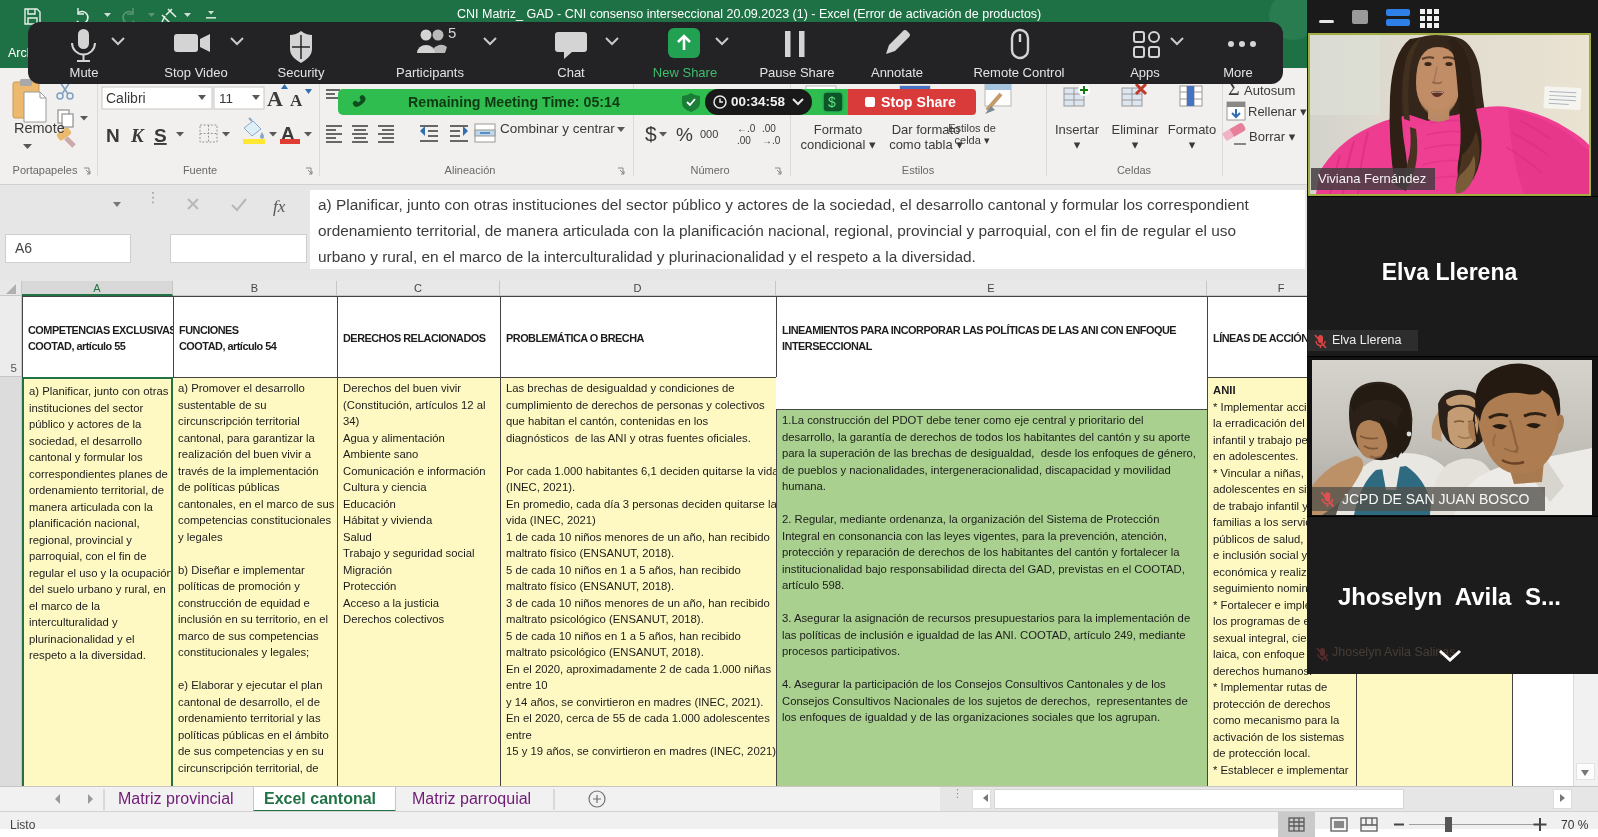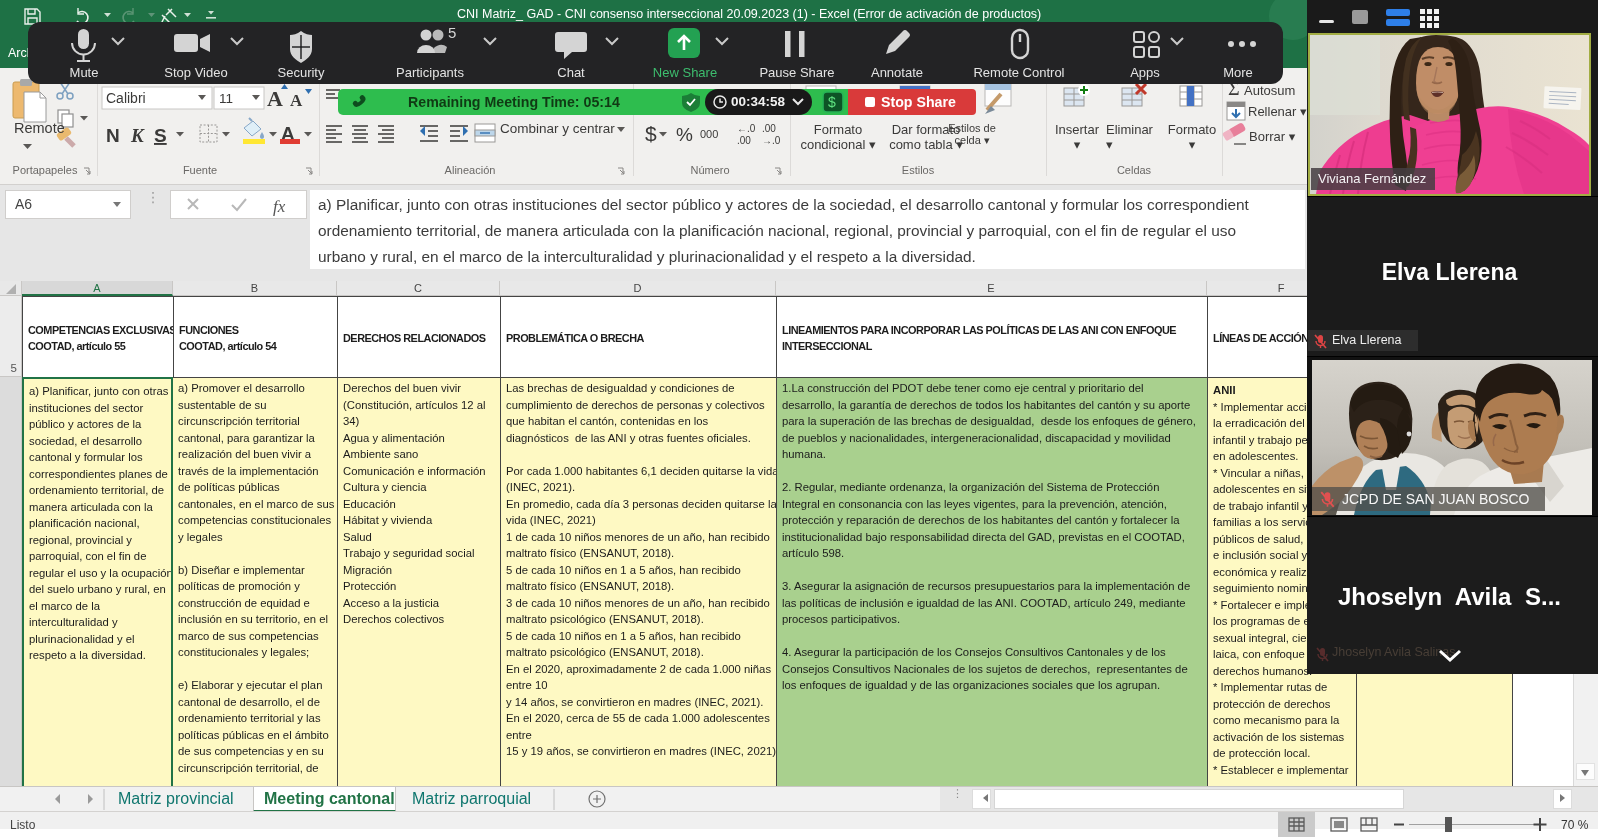--- a/index.html
+++ b/index.html
@@ -9,34 +9,34 @@
   
   #titlebar { left:0; top:0; width:1598px; height:68px; background:#1e7145; }
   #titletext { left:457px; top:7px; color:#fff; font-size:12.5px; }
   
   #ribbon { left:0; top:68px; width:1598px; height:117px; background:#f1f0ee; border-bottom:1px solid #d2d0ce; }
   .gdiv { position:absolute; top:4px; width:1px; height:104px; background:#dcdad8; }
   .glabel { position:absolute; top:96px; font-size:11px; color:#6a6866; text-align:center; }
   .rlabel { position:absolute; font-size:12px; color:#3b3a39; }
   
   #fbar { left:0; top:185px; width:1598px; height:96px; background:#e6e6e6; }
-  .wbox { position:absolute; background:#fff; border:1px solid #d0cecc; }
+  .wbox { position:absolute; background:#fff; border:1px solid #d0cecc;margin-top:44px; }
   #ftext { left:310px; top:5px; width:995px; height:79px; background:#fff; font-size:15.4px; line-height:26px; color:#3c3c3c; padding:2px 8px; overflow:hidden; white-space:nowrap; }
   
   #grid { left:0; top:281px; width:1598px; height:505px; background:#fff; overflow:hidden; }
   .colhead { position:absolute; top:0; height:15px; background:#e8e8e8; border-right:1px solid #c9c7c5; border-bottom:1px solid #c9c7c5; font-size:11px; color:#444; text-align:center; line-height:15px; }
   .cell { position:absolute; font-size:11.3px; line-height:16.5px; color:#1c1c1c; padding:2px 4px 0 5px; white-space:pre; overflow:hidden; }
   .hdr { font-weight:bold; letter-spacing:-0.5px; font-size:10.9px; display:flex; flex-direction:column; justify-content:center; background:#fff; }
   .ylw { background:#fef9c3; }
-  .grn { background:#a9d08e; }
+  .grn { background:#a9d08e;margin-top:32px; }
   .bl { border-left:1px solid #444; }
   
   #tabbar { left:0; top:786px; width:1598px; height:25px; background:#f1f1f1; border-top:1px solid #c8c6c4; }
   #statusbar { left:0; top:811px; width:1598px; height:18px; background:#f0f0f0; border-top:1px solid #d4d2d0; font-size:12px; color:#444; }
-  .tabtxt { position:absolute; top:3px; font-size:16px; color:#0f766e; }
+  .tabtxt { position:absolute; top:3px; font-size:16px; color:#701a75; }
   
   #ztoolbar { left:28px; top:22px; width:1255px; height:62px; background:#232325; border-radius:12px; }
   .zlabel { position:absolute; top:43px; font-size:13px; color:#e3e3e3; text-align:center; }
   
   #meetbar { left:338px; top:89px; width:510px; height:26px; background:#2ebd4e; border-radius:5px 0 0 5px; }
   #stopshare { left:848px; top:89px; width:128px; height:26px; background:#d93a3a; border-radius:0 4px 4px 0; color:#fff; font-weight:bold; font-size:14.2px; }
   
   #vpanel { left:1307px; top:0; width:291px; height:674px; background:#1a1a1a; }
 </style></head>
 <body>
@@ -243,21 +243,21 @@
     </svg>
     <div class="rlabel" style="left:14px;top:52px;font-size:14.5px;color:#3b3a39">Remote</div>
     <div class="rlabel" style="left:106px;top:22px;font-size:14px">Calibri</div>
     <div class="rlabel" style="left:219px;top:23px;font-size:13.5px">11</div>
     <div class="rlabel" style="left:500px;top:53px;font-size:13.5px">Combinar y centrar</div>
     <div class="abs" style="left:617px;top:59px;width:0;height:0;border:4px solid transparent;border-top:5px solid #5a5856"></div>
     <div class="rlabel" style="left:800px;top:54px;width:76px;text-align:center;font-size:13px">Formato<br>condicional ▾</div>
     <div class="rlabel" style="left:884px;top:54px;width:84px;text-align:center;font-size:13px">Dar formato<br>como tabla ▾</div>
     <div class="rlabel" style="left:936px;top:54px;width:72px;text-align:center;font-size:11px">Estilos de<br>celda ▾</div>
     <div class="rlabel" style="left:1048px;top:54px;width:58px;text-align:center;font-size:13px">Insertar<br>▾</div>
-    <div class="rlabel" style="left:1106px;top:54px;width:58px;text-align:left;font-size:13px">Eliminar<br>▾</div>
+    <div class="rlabel" style="left:1106px;top:54px;width:58px;text-align:center;font-size:13px">Eliminar<br>▾</div>
     <div class="rlabel" style="left:1163px;top:54px;width:58px;text-align:center;font-size:13px">Formato<br>▾</div>
     <div class="rlabel" style="left:1244px;top:15px;font-size:13px">Autosum</div>
     <div class="rlabel" style="left:1248px;top:36px;font-size:13px">Rellenar ▾</div>
     <div class="rlabel" style="left:1249px;top:61px;font-size:13px">Borrar ▾</div>
   </div>
   <div class="abs" id="fbar">
     <div class="wbox" style="left:5px;top:5px;width:126px;height:29px;font-size:14px;color:#444;padding:5px 0 0 9px">A6</div>
     <div class="abs" style="left:113px;top:17px;width:0;height:0;border:4px solid transparent;border-top:5px solid #777"></div>
     <div class="abs" style="left:146px;top:9px;color:#9a9a9a;font-size:14px;letter-spacing:0;line-height:7px">⋮</div>
     <div class="wbox" style="left:170px;top:5px;width:137px;height:29px"></div>
@@ -309,21 +309,21 @@
     <svg class="abs" style="left:0;top:0" width="960" height="25" viewBox="0 0 960 25">
       <path d="M60 7 l-5 5 5 5 z" fill="#9a9a9a"></path>
       <path d="M88 7 l5 5 -5 5 z" fill="#9a9a9a"></path>
       <path d="M104 2 v21" stroke="#c0c0c0"></path>
       <path d="M554 2 v21" stroke="#c0c0c0"></path>
       <circle cx="597" cy="12" r="8" fill="none" stroke="#717171" stroke-width="1.2"></circle>
       <path d="M597 8 v8 M593 12 h8" stroke="#717171" stroke-width="1.2"></path>
     </svg>
     <div class="tabtxt" style="left:118px">Matriz provincial</div>
     <div class="abs" style="left:253px;top:0;width:143px;height:25px;background:#fff;border-left:1px solid #c8c6c4;border-right:1px solid #c8c6c4;border-bottom:2px solid #217346"></div>
-    <div class="tabtxt" style="left:264px;color:#217346;font-weight:bold">Meeting cantonal</div>
+    <div class="tabtxt" style="left:264px;color:#217346;font-weight:bold">Excel cantonal</div>
     <div class="tabtxt" style="left:412px">Matriz parroquial</div>
 
     <div class="abs" style="left:940px;top:0;width:658px;height:25px;background:#e6e6e6;border-bottom:1px solid #d0d0d0"></div>
     <div class="abs" style="left:952px;top:3px;color:#8a8a8a;font-size:11px;line-height:6px">⋮</div>
     <div class="abs" style="left:972px;top:2px;width:19px;height:20px;background:#fff;border:1px solid #dcdcdc"></div>
     <div class="abs" style="left:979px;top:7px;width:0;height:0;border:4.5px solid transparent;border-right:5.5px solid #777"></div>
     <div class="abs" style="left:994px;top:2px;width:410px;height:20px;background:#fff;border:1px solid #d6d6d6"></div>
     <div class="abs" style="left:1553px;top:2px;width:19px;height:20px;background:#fff;border:1px solid #dcdcdc"></div>
     <div class="abs" style="left:1560px;top:7px;width:0;height:0;border:4.5px solid transparent;border-left:5.5px solid #777"></div>
   </div>

